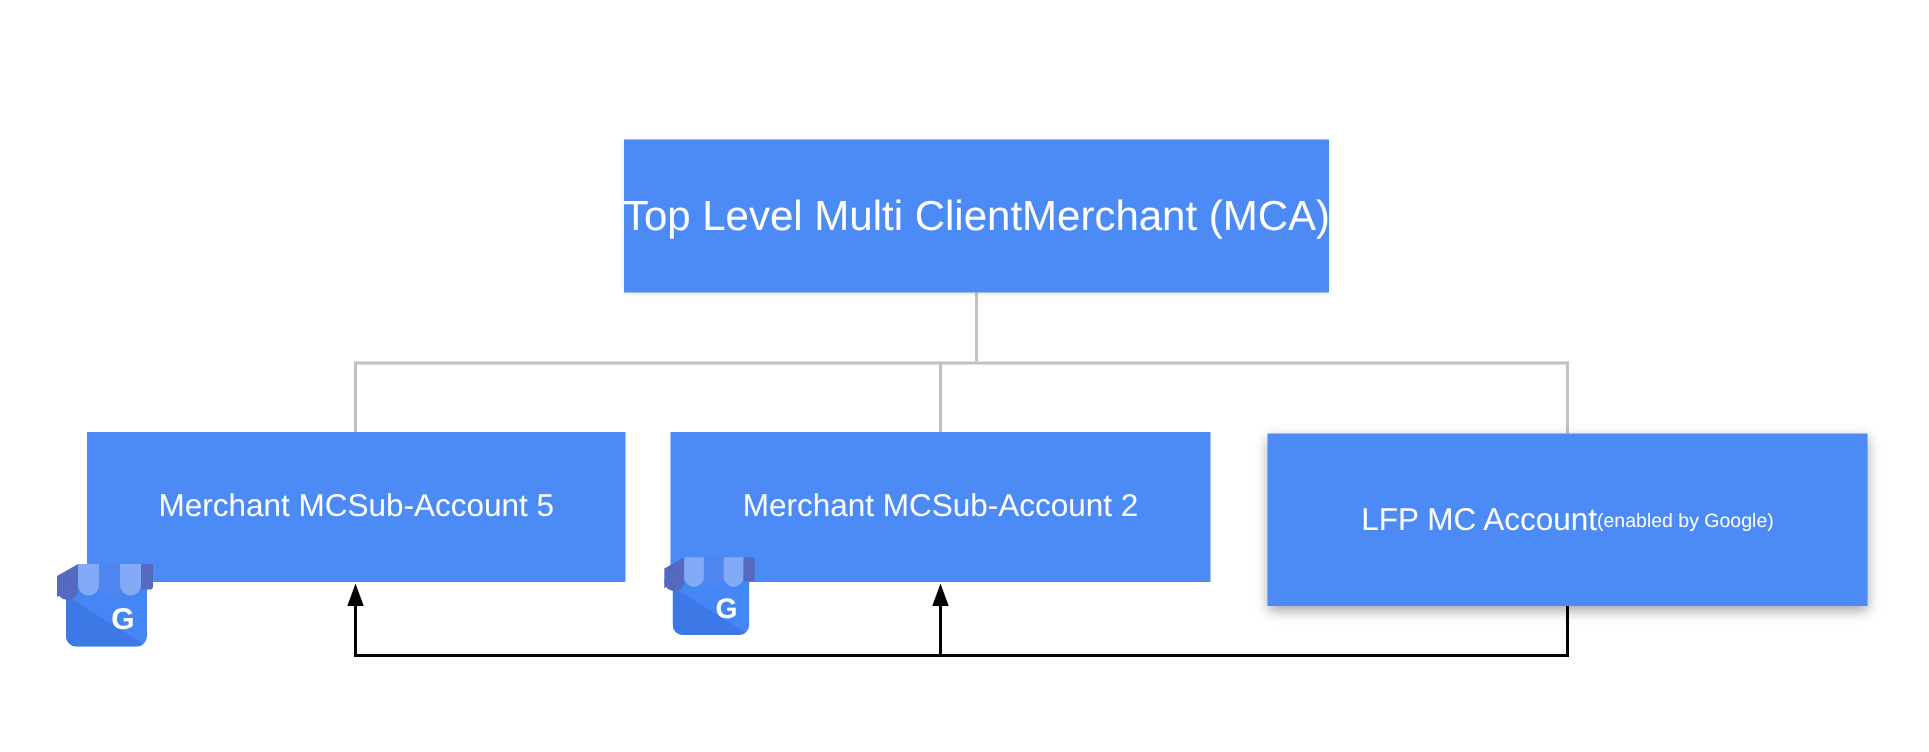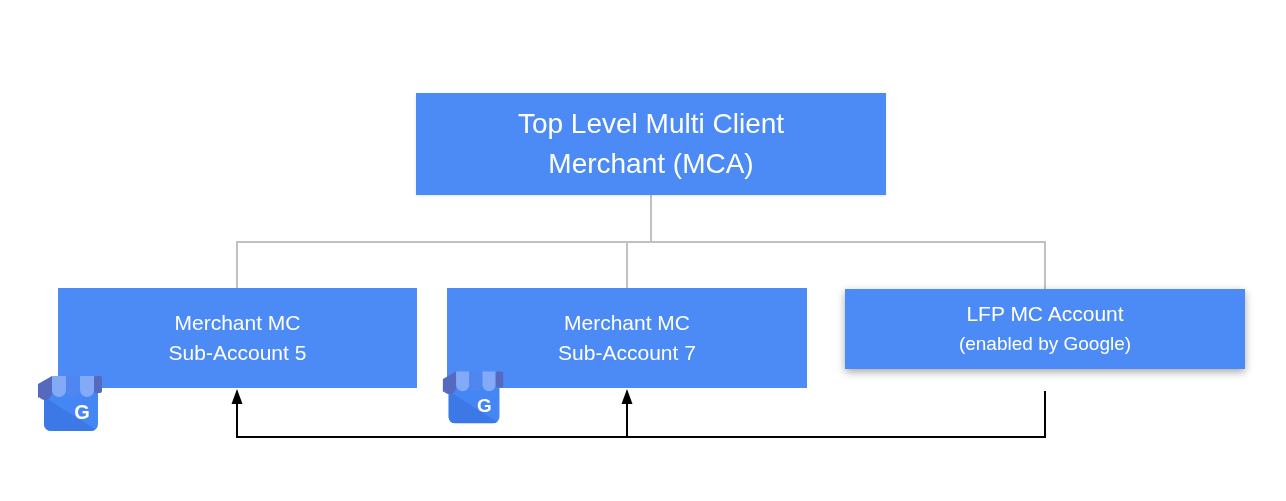--- a/index.html
+++ b/index.html
@@ -9,35 +9,35 @@
     height: 501px;
     background: #ffffff;
     overflow: hidden;
     font-family: "Liberation Sans", "DejaVu Sans", sans-serif;
   }
   .node {
     position: absolute;
     background: #4C8BF5;
     color: #ffffff;
     display: flex;
-    flex-direction: column;
+    flex-direction: row;
     align-items: center;
     justify-content: center;
     text-align: center;
   }
   .node .l1, .node .l2 { white-space: nowrap; }
   .node-root { left: 416px; top: 93px; width: 470px; height: 102px;
     font-size: 28px; line-height: 40px; box-shadow: 0 1px 3px rgba(0,0,0,0.10); }
   .node-sub1 { left: 58px;  top: 288px; width: 359px; height: 100px;
     font-size: 21px; line-height: 30px; }
   .node-sub2 { left: 447px; top: 288px; width: 360px; height: 100px;
     font-size: 21px; line-height: 30px; }
-  .node-lfp  { left: 845px; top: 289px; width: 400px; height: 80px;
+  .node-lfp  { left: 845px; top: 289px; width: 400px; height: 115px;
     font-size: 21px; line-height: 30px; box-shadow: 0 3px 8px rgba(0,0,0,0.35); }
-  .node-lfp .l2 { font-size: 19px; }
+  .node-lfp .l2 { font-size: 13px; }
   .tline { position: absolute; background: #C1C1C1; }
   .tline.v { width: 2px; }
   .tline.h { height: 2px; }
   .stem  { left: 650px;  top: 195px; height: 46px; }
   .rail  { left: 236px;  top: 241px; width: 810px; }
   .drop1 { left: 236px;  top: 241px; height: 47px; }
   .drop2 { left: 626px;  top: 241px; height: 47px; }
   .drop3 { left: 1044px; top: 241px; height: 48px; }
   .arrows { position: absolute; left: 0; top: 0; }
   .gmb-icon { position: absolute; }
@@ -67,21 +67,21 @@
     <div class="l2">Merchant (MCA)</div>
   </div>
 
   <div class="node node-sub1">
     <div class="l1">Merchant MC</div>
     <div class="l2">Sub-Account 5</div>
   </div>
 
   <div class="node node-sub2">
     <div class="l1">Merchant MC</div>
-    <div class="l2">Sub-Account 7</div>
+    <div class="l2">Sub-Account 2</div>
   </div>
 
   <div class="node node-lfp">
     <div class="l1">LFP MC Account</div>
     <div class="l2">(enabled by Google)</div>
   </div>
 
   <svg class="gmb-icon gmb-1" viewBox="0 0 70 70" aria-hidden="true">
     <defs>
       <clipPath id="bodyclip1">

